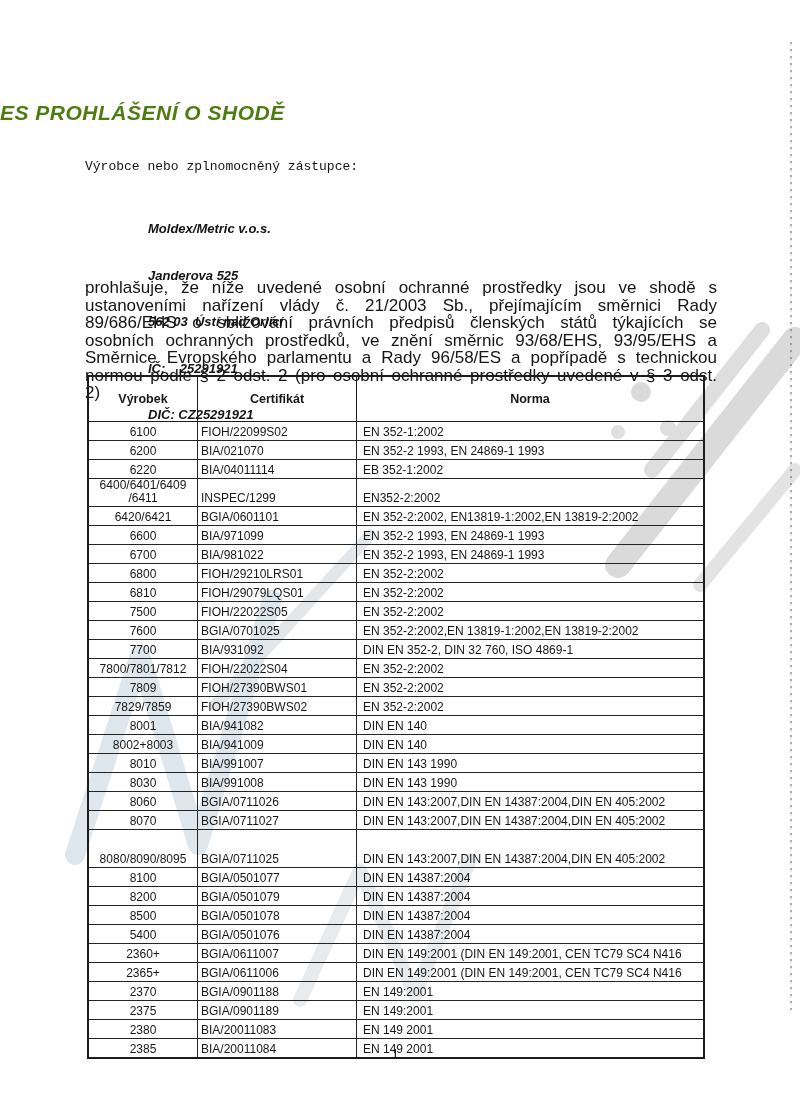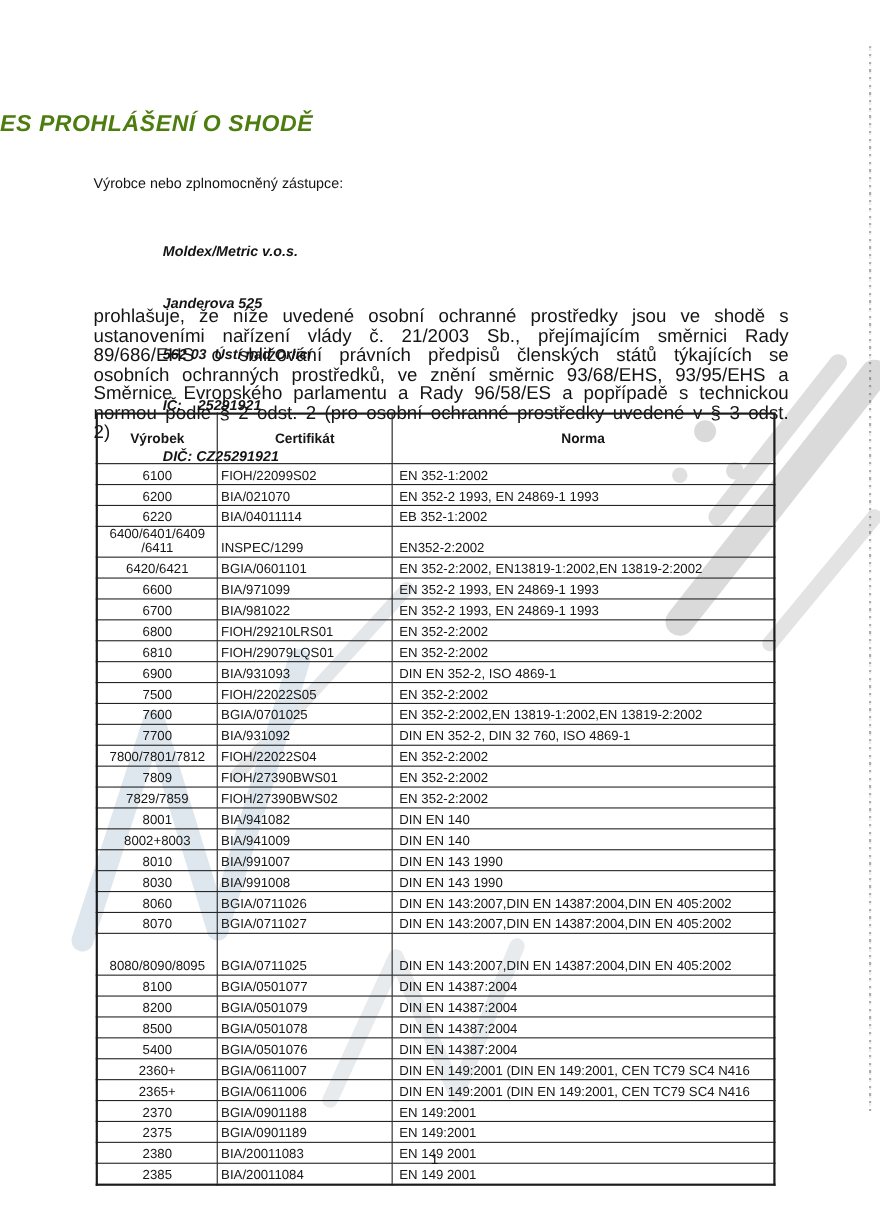--- a/index.html
+++ b/index.html
@@ -11,21 +11,21 @@
   .edge-artifact {
     position:absolute; left:790px; top:42px; width:2px; height:968px; z-index:0;
     background:repeating-linear-gradient(to bottom,
       rgba(105,105,105,.55) 0 2px, rgba(190,190,190,.30) 2px 4px, transparent 4px 7px);
   }
   .title {
     position:absolute; top:101px; left:0; width:100%; margin:0; z-index:1;
     text-align:left; font-size:21px; font-weight:bold; font-style:italic;
     letter-spacing:.5px; color:#4d7c0f;
   }
-  .mfr-label { position:absolute; top:159px; left:85px; font-size:13px; z-index:1; }
+  .mfr-label { position:absolute; top:159px; left:85px; font-size:13px; z-index:1;font-family:Liberation Mono, monospace; }
   .company {
     position:absolute; top:190px; left:148px; z-index:1;
     font-size:13px; font-weight:bold; font-style:italic; line-height:15.5px; white-space:pre;
   }
   .declaration {
     position:absolute; top:279px; left:85px; width:632px; margin:0; z-index:1;
     font-size:17px; line-height:17.5px; text-align:justify; word-spacing:1.5px;
   }
   table.conformity {
     position:absolute; top:375px; left:87px; width:618px; z-index:1;
@@ -132,25 +132,20 @@
           <td>6800</td>
           <td>FIOH/29210LRS01</td>
           <td>EN 352-2:2002</td>
         </tr>
         <tr>
           <td>6810</td>
           <td>FIOH/29079LQS01</td>
           <td>EN 352-2:2002</td>
         </tr>
         <tr>
-          <td>6900</td>
-          <td>BIA/931093</td>
-          <td>DIN EN 352-2, ISO 4869-1</td>
-        </tr>
-        <tr>
           <td>7500</td>
           <td>FIOH/22022S05</td>
           <td>EN 352-2:2002</td>
         </tr>
         <tr>
           <td>7600</td>
           <td>BGIA/0701025</td>
           <td>EN 352-2:2002,EN 13819-1:2002,EN 13819-2:2002</td>
         </tr>
         <tr>

